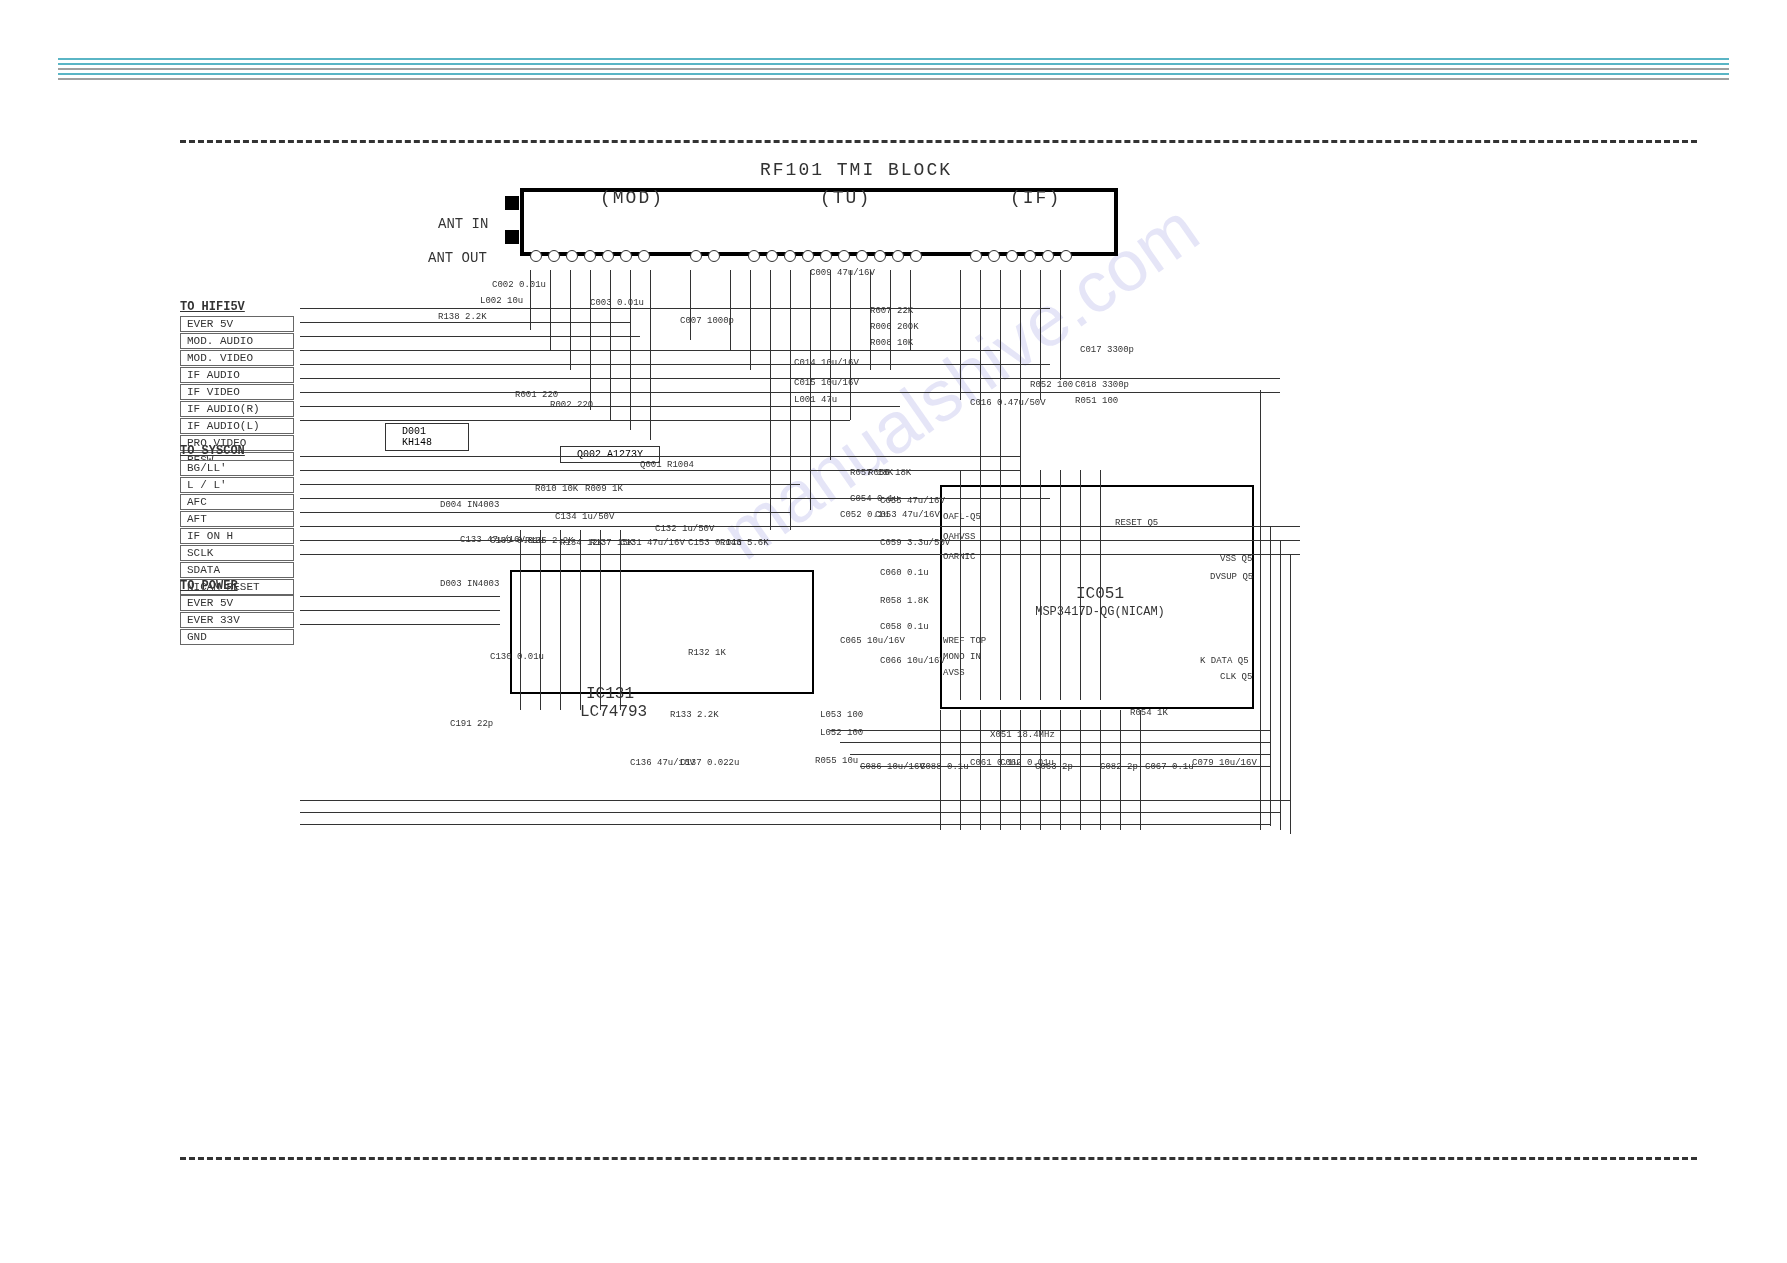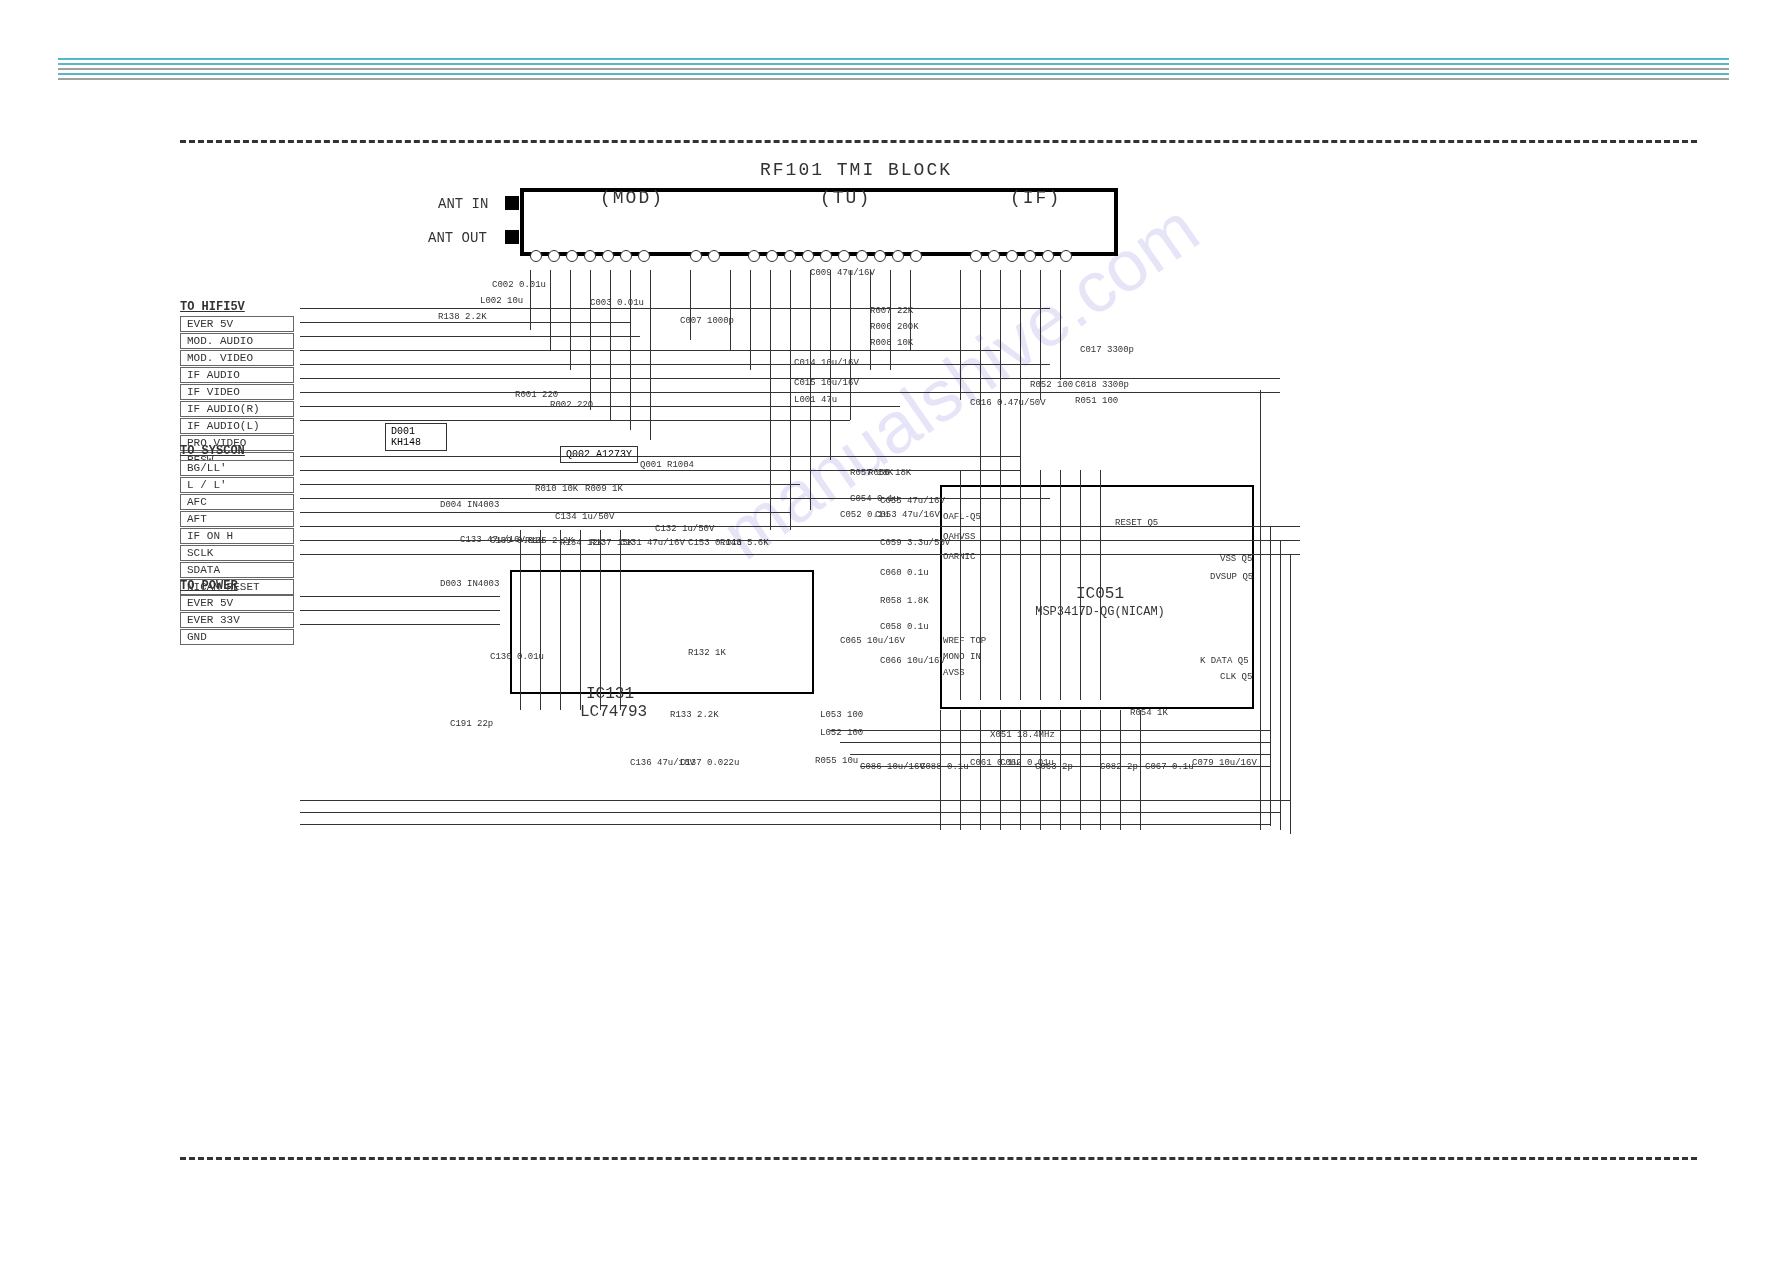--- a/index.html
+++ b/index.html
@@ -73,20 +73,21 @@
     height: 14px;
     background: #000;
   }
   .ant-in { top: 56px; left: 325px; }
   .ant-out { top: 90px; left: 325px; }
   .ant-label {
     position: absolute;
     font-family: "Courier New", monospace;
     font-size: 14px;
     color: #333;
+    margin-top: 20px;
   }
   .ant-in-lbl { top: 56px; left: 258px; }
   .ant-out-lbl { top: 90px; left: 248px; }
   
   .pin-row {
     position: absolute;
     top: 110px;
     left: 350px;
     width: 570px;
     height: 20px;
@@ -198,21 +199,21 @@
     position: absolute;
     font-family: "Courier New", monospace;
     font-size: 9px;
     color: #333;
     white-space: nowrap;
   }
   
   .trans-box {
     position: absolute;
     border: 1px solid #333;
-    padding: 2px 5px;
+    padding: 2px 16px;
     font-family: "Courier New", monospace;
     font-size: 10px;
     background: #fff;
   }
 </style>
 </head>
 <body>
 
 <div class="header-lines">
   <div class="line"></div>

